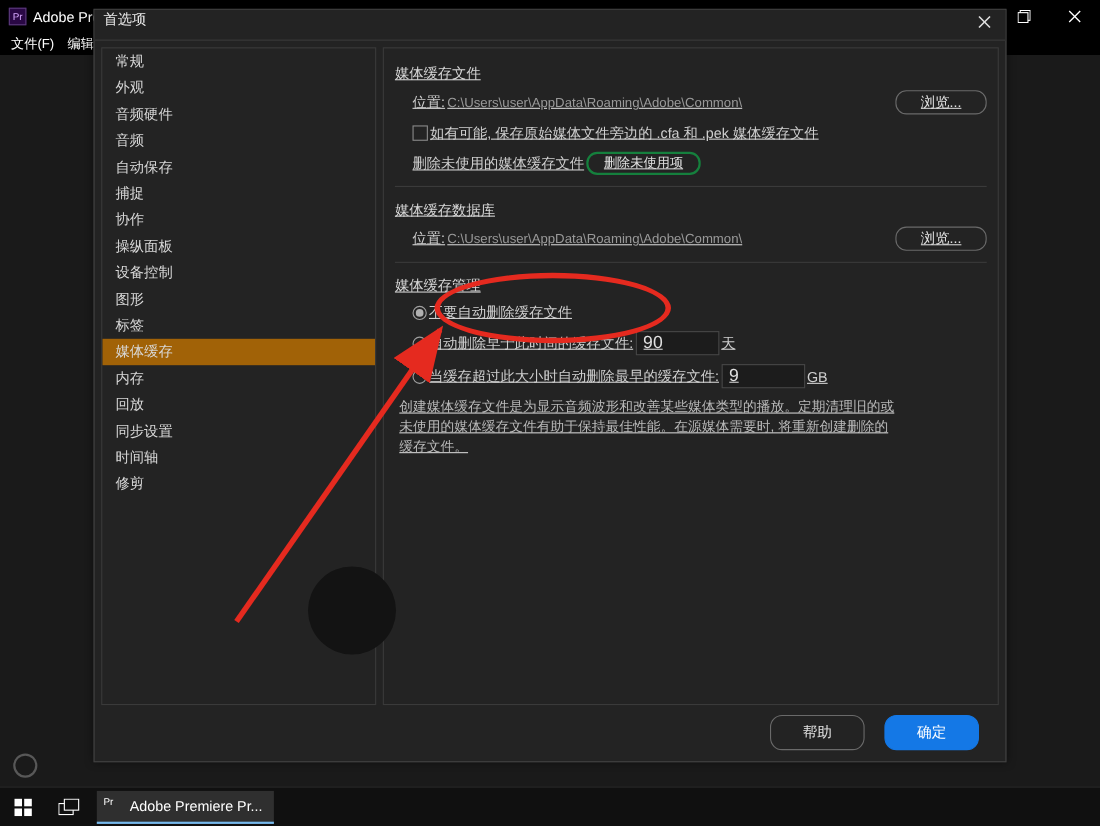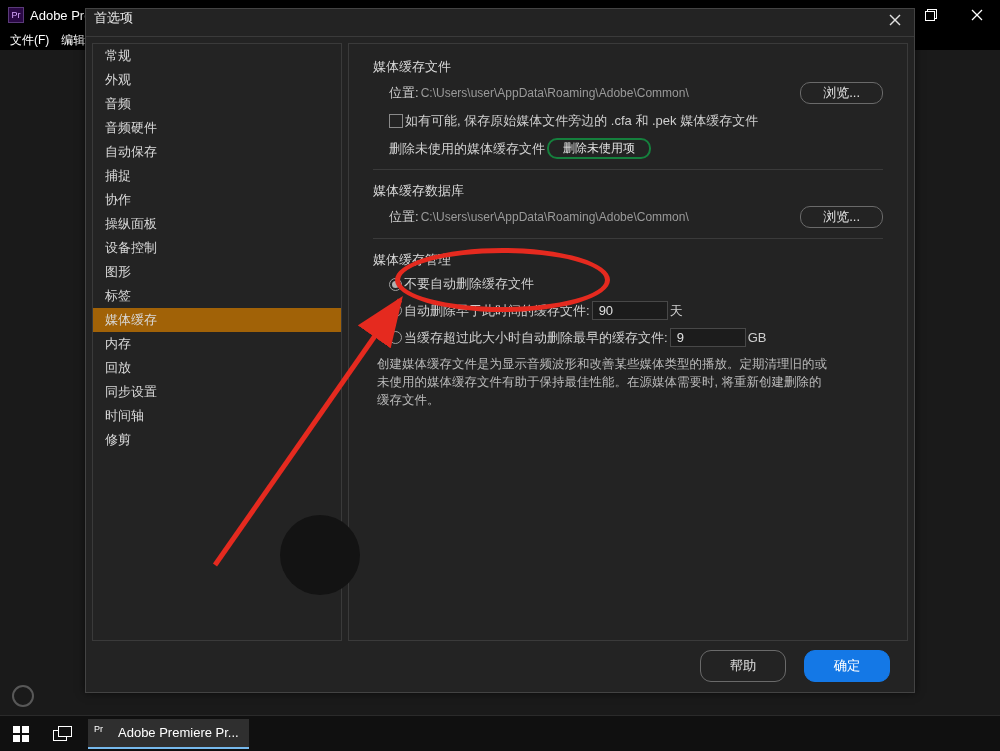--- a/index.html
+++ b/index.html
@@ -88,22 +88,23 @@
       color: #d8d8d8;
       font-size: 13px;
     }
     .side-item.selected {
       background: #a16207;
     }
     .content {
       flex: 1;
       border: 1px solid #3a3a3a;
       margin: 6px 6px 6px 0;
-      padding: 14px 24px;
+      padding: 14px 10px;
       color: #cfcfcf;
+      text-decoration: underline;
     }
     .section-title { color: #d8d8d8; margin-bottom: 6px; }
     .row { display: flex; align-items: center; margin: 4px 0 8px 0; gap: 2px; }
     .indent { padding-left: 16px; }
     .path { color: #9a9a9a; font-size: 12px; }
     .btn-browse {
       border: 1px solid #6a6a6a;
       border-radius: 10px;
       padding: 1px 22px;
       color: #e0e0e0;
@@ -141,21 +142,21 @@
       width: 7px; height: 7px;
       background: #b0b0b0;
       border-radius: 50%;
     }
     .num-input {
       width: 76px;
       background: #1c1c1c;
       border: 1px solid #484848;
       color: #e0e0e0;
       padding: 1px 6px;
-      font-size: 13px;
+      font-size: 16px;
     }
     .info-text {
       color: #bababa;
       font-size: 12.5px;
       line-height: 1.45;
       padding-left: 4px;
       margin-top: 6px;
     }
     .dlg-footer {
       position: absolute;
@@ -268,22 +269,22 @@
           <line x1="1" y1="1" x2="11" y2="11" stroke="#e0e0e0" stroke-width="1.4"></line>
           <line x1="11" y1="1" x2="1" y2="11" stroke="#e0e0e0" stroke-width="1.4"></line>
         </svg>
     </div>
   </div>
 
   <div class="dlg-body">
     <div class="sidebar" id="sidebar">
         <div class="side-item">常规</div>
         <div class="side-item">外观</div>
+        <div class="side-item">音频硬件</div>
         <div class="side-item">音频</div>
-        <div class="side-item">音频硬件</div>
         <div class="side-item">自动保存</div>
         <div class="side-item">捕捉</div>
         <div class="side-item">协作</div>
         <div class="side-item">操纵面板</div>
         <div class="side-item">设备控制</div>
         <div class="side-item">图形</div>
         <div class="side-item">标签</div>
         <div class="side-item selected">媒体缓存</div>
         <div class="side-item">内存</div>
         <div class="side-item">回放</div>

